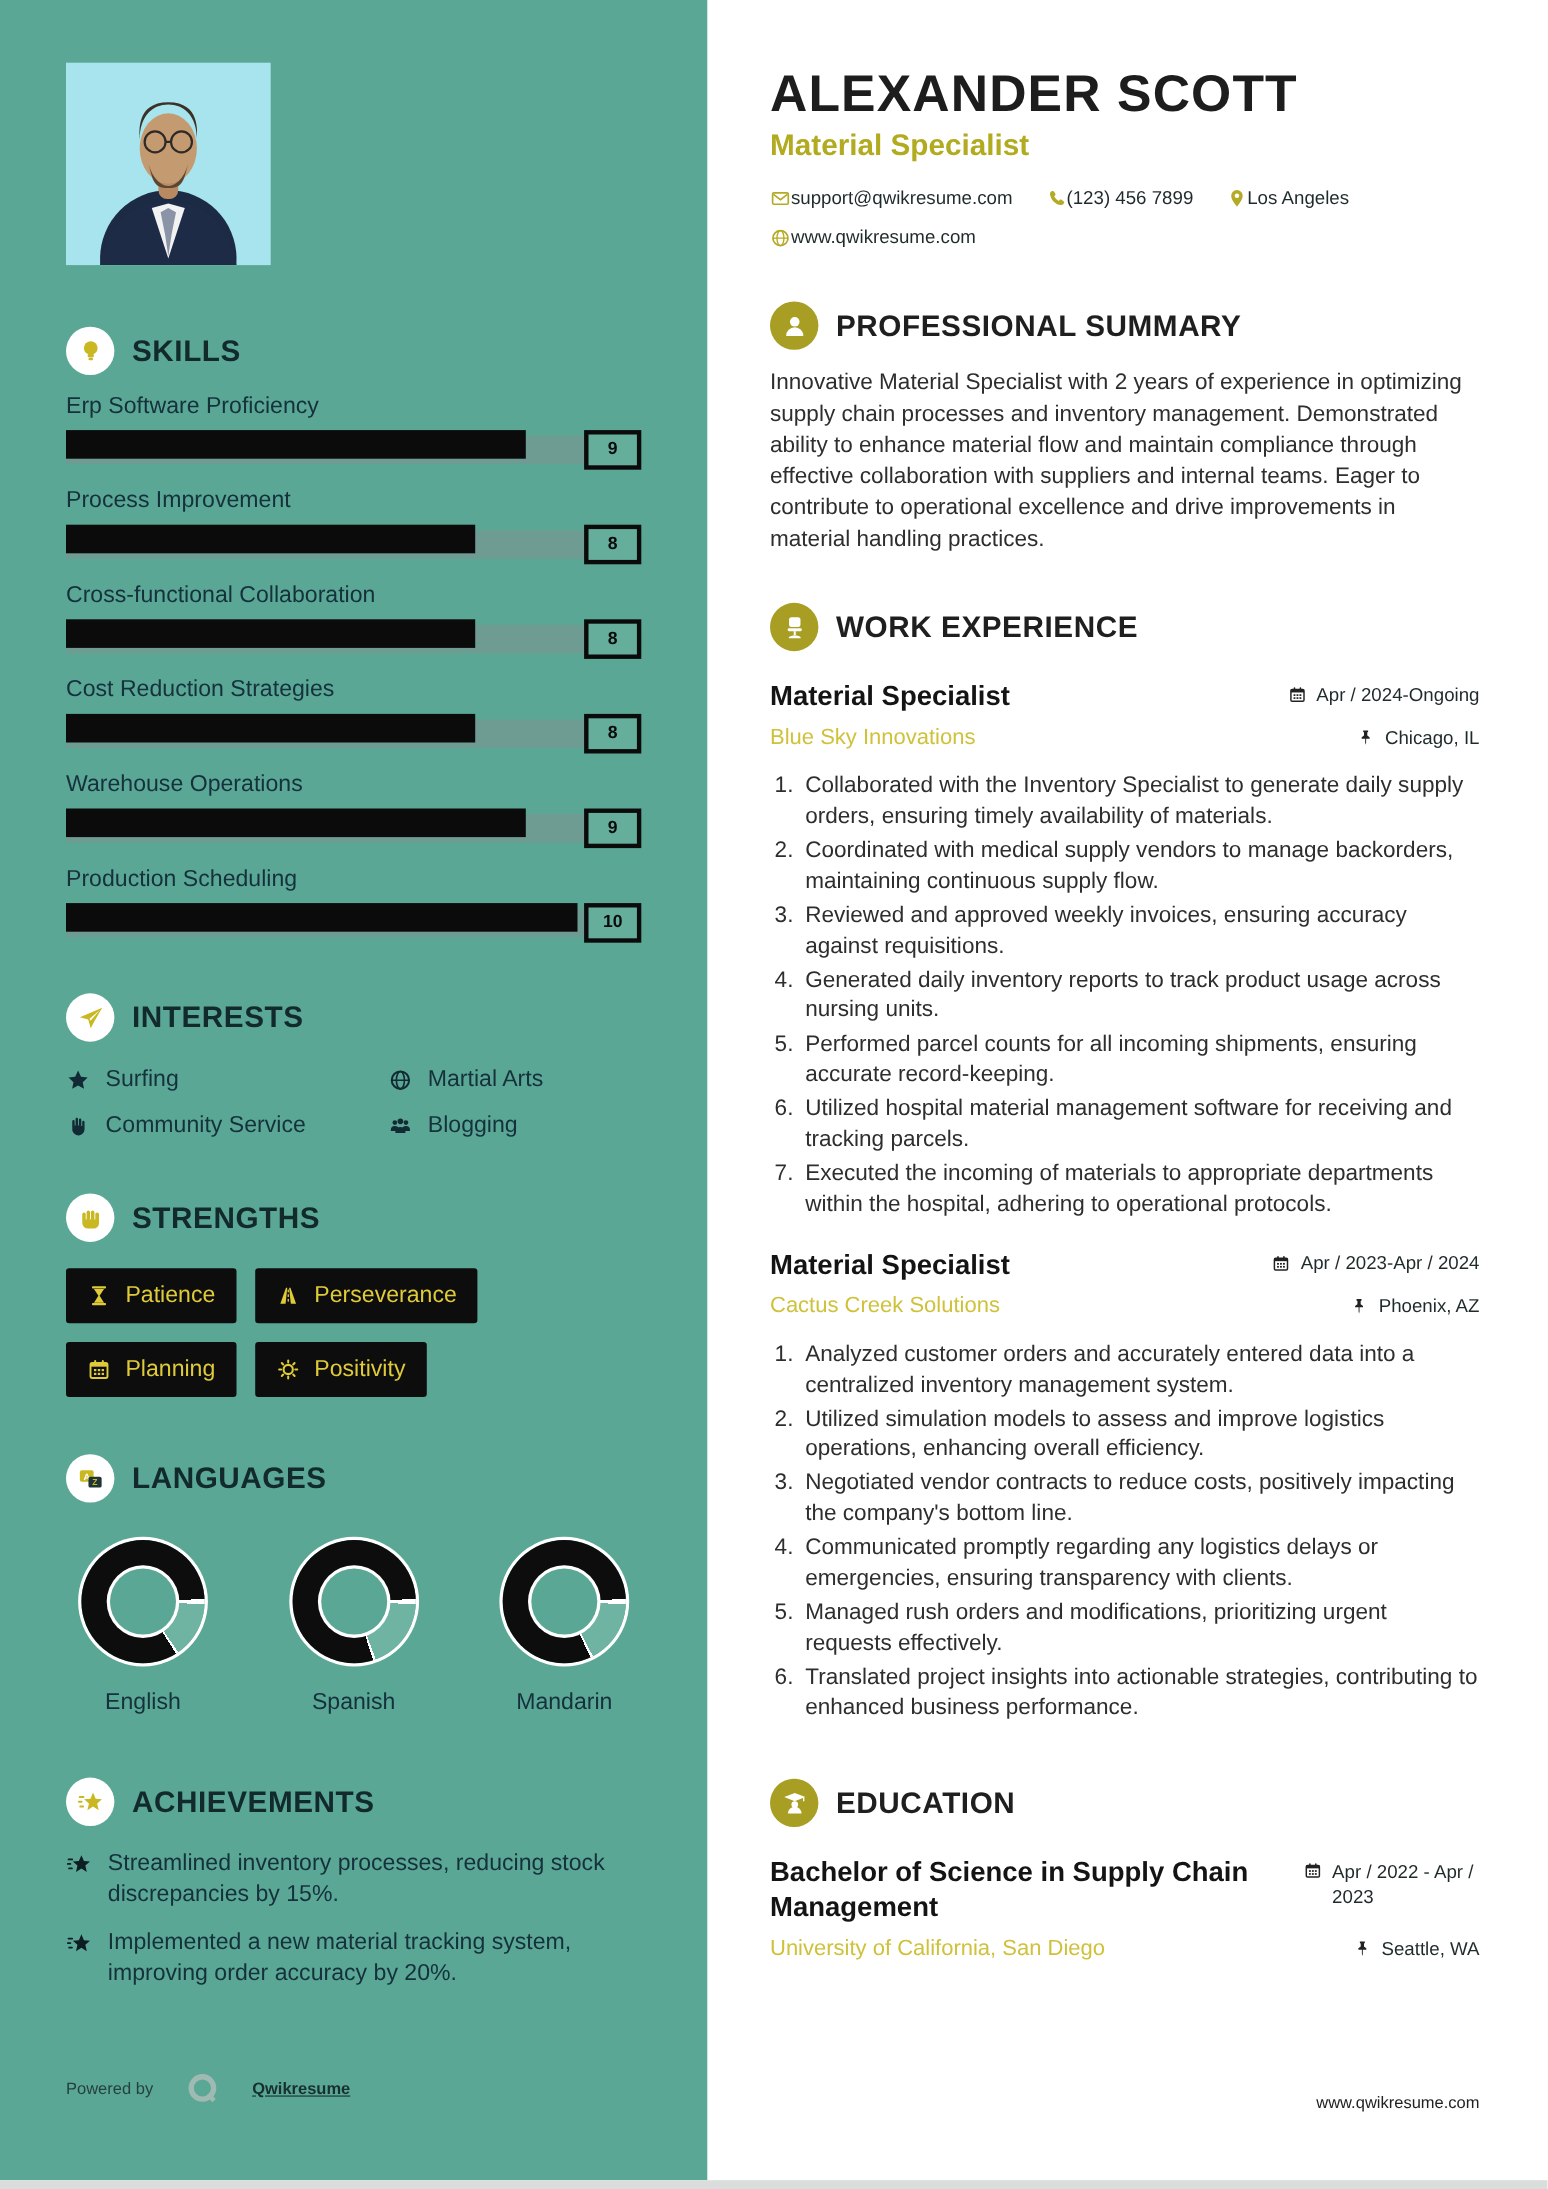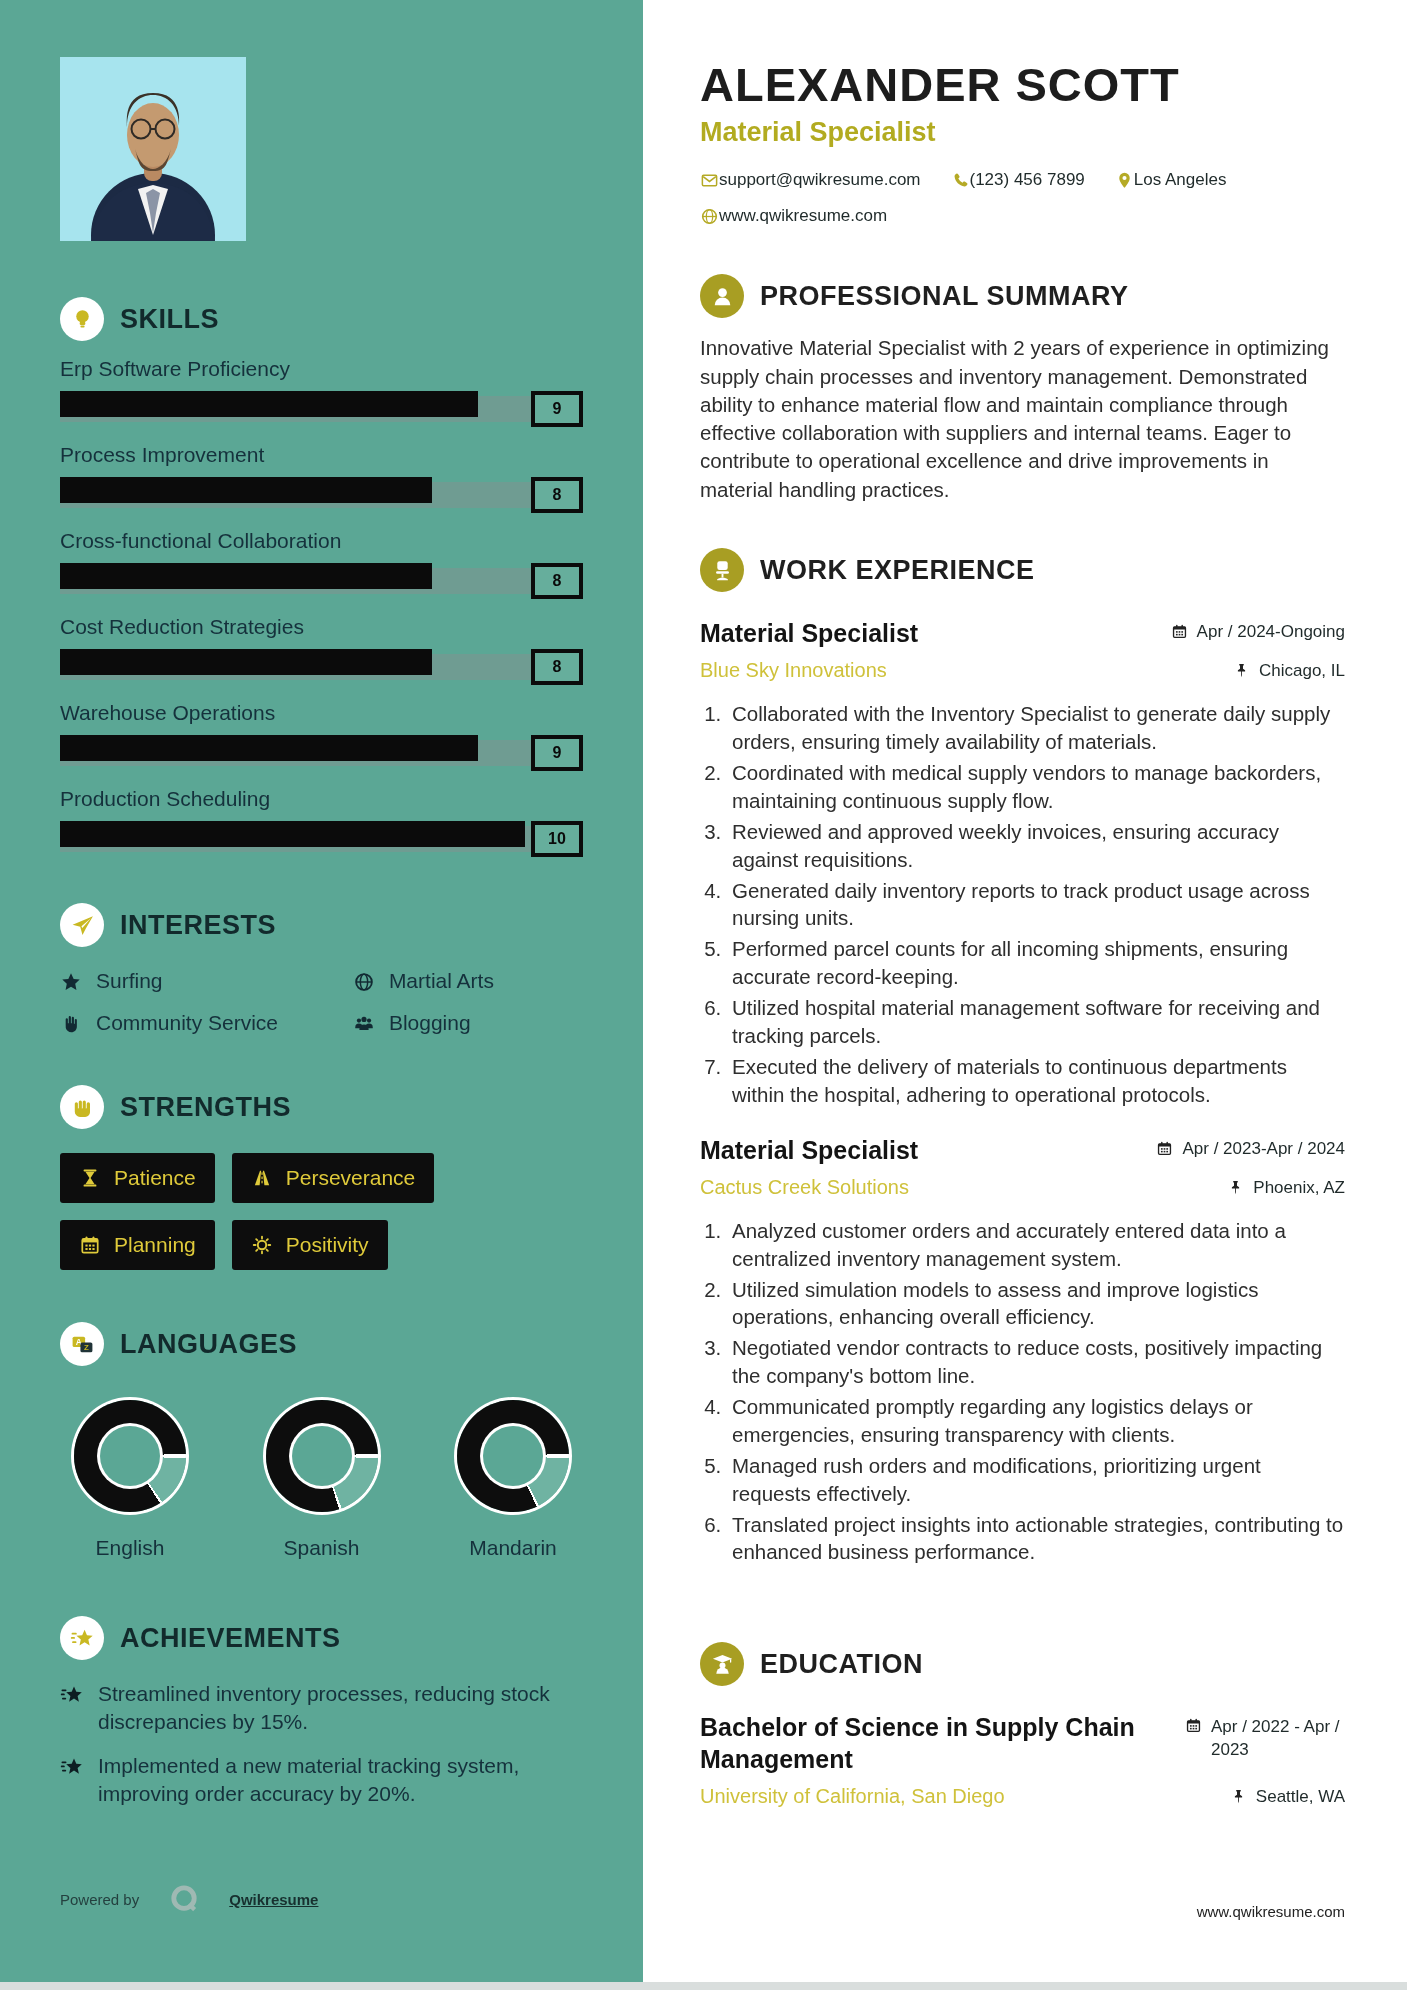--- a/index.html
+++ b/index.html
@@ -506,21 +506,21 @@
               </div>
             </div>
             <ol class="bullets">
 
             <li>Collaborated with the Inventory Specialist to generate daily supply orders, ensuring timely availability of materials.</li>
               <li>Coordinated with medical supply vendors to manage backorders, maintaining continuous supply flow.</li>
               <li>Reviewed and approved weekly invoices, ensuring accuracy against requisitions.</li>
               <li>Generated daily inventory reports to track product usage across nursing units.</li>
               <li>Performed parcel counts for all incoming shipments, ensuring accurate record-keeping.</li>
               <li>Utilized hospital material management software for receiving and tracking parcels.</li>
-              <li>Executed the delivery of materials to continuous departments within the hospital, adhering to operational protocols.</li>
+              <li>Executed the incoming of materials to appropriate departments within the hospital, adhering to operational protocols.</li>
             </ol>
           </article>
           <article class="job">
             <div class="job-row">
               <h3 class="job-title">Material Specialist</h3>
               <div class="meta">
                 <span class="i">
                   <svg viewBox="0 0 24 24" fill="currentColor">
                     <rect x="3.6" y="5.4" width="16.8" height="15" rx="1.6" fill="none" stroke="currentColor" stroke-width="1.9"></rect>
                     <rect x="3.6" y="5.4" width="16.8" height="3.8"></rect>
@@ -555,21 +555,21 @@
               <li>Negotiated vendor contracts to reduce costs, positively impacting the company's bottom line.</li>
               <li>Communicated promptly regarding any logistics delays or emergencies, ensuring transparency with clients.</li>
               <li>Managed rush orders and modifications, prioritizing urgent requests effectively.</li>
               <li>Translated project insights into actionable strategies, contributing to enhanced business performance.</li>
             </ol>
           </article>
         </div>
     </section>
 
     <section>
-      <div class="sec-head" style="margin-top:76px;">
+      <div class="sec-head" style="margin-top:51px;">
         <span class="sec-ic">
             <svg viewBox="0 0 24 24" fill="currentColor">
               <path d="M12 2.8 2.8 6.4 12 10l9.2-3.6Z"></path>
               <rect x="19.2" y="6.6" width="1.2" height="3.6" rx=".6"></rect>
               <circle cx="12" cy="13" r="2.9"></circle>
               <path d="M6 20.8a6 6 0 0 1 12 0Z"></path>
             </svg>
           </span>
         <span class="sec-title">EDUCATION</span>
       </div>

